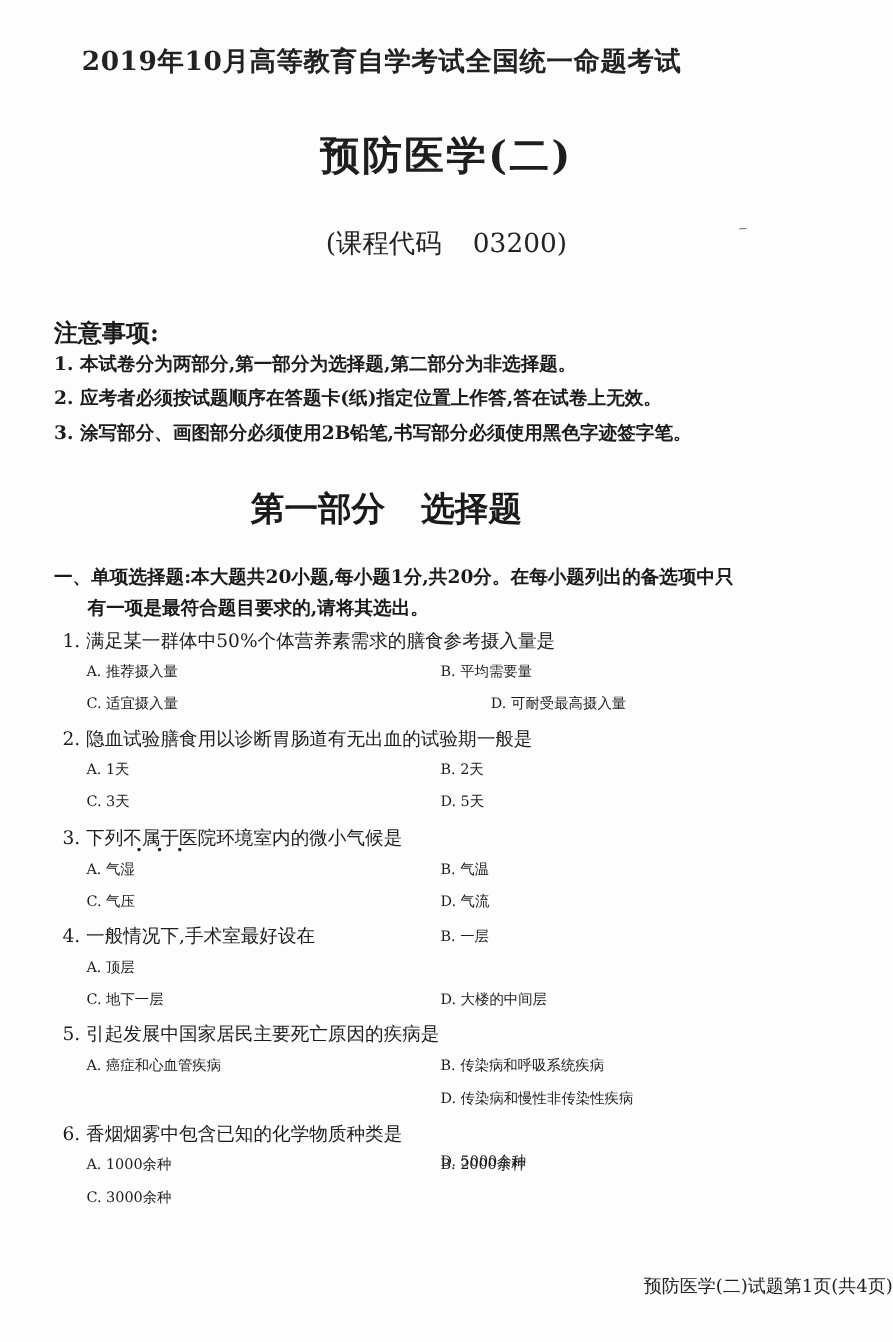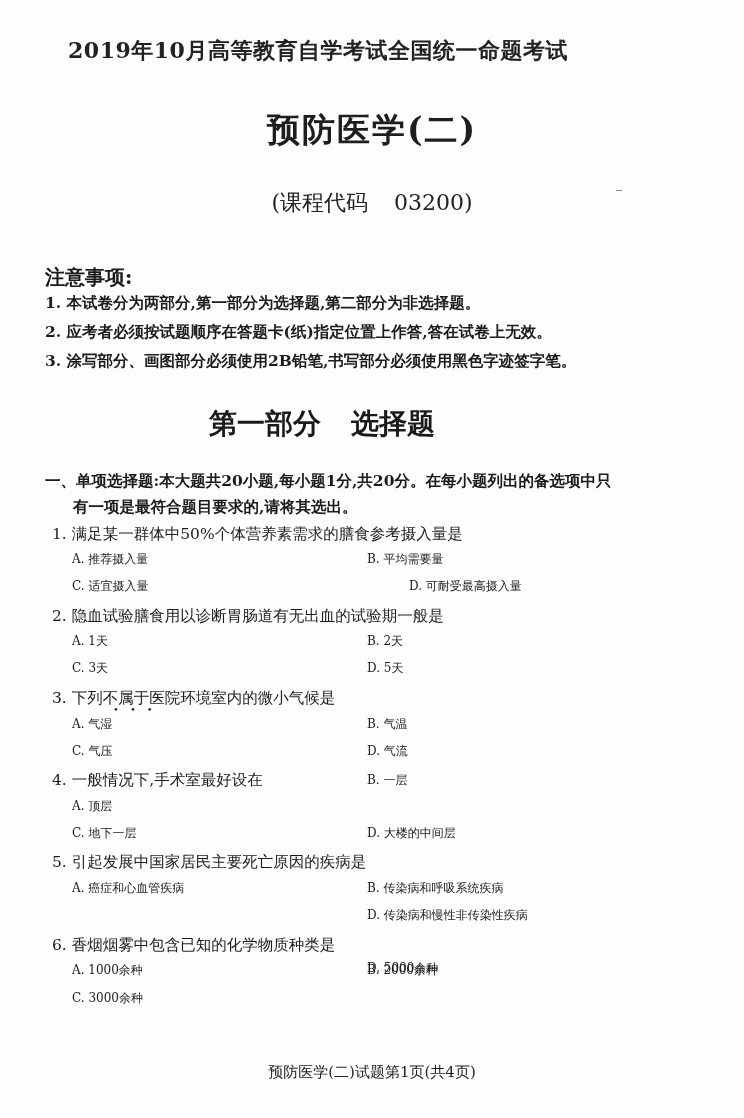--- a/index.html
+++ b/index.html
@@ -85,21 +85,21 @@
     .opt-left { left: 72px; }
     .opt-right { left: 367px; }
     .emph-dots {
       position: absolute;
       font-size: 10px;
       letter-spacing: 11px;
       color: #222;
     }
     .footer {
       left: 0; width: 744px; top: 1063px;
-      text-align: center;
+      text-align: right;
       font-size: 15px;
       color: #222;
     }
     .scan-mark {
       position: absolute;
       background: #888;
     }
   </style>
 </head>
 <body>

